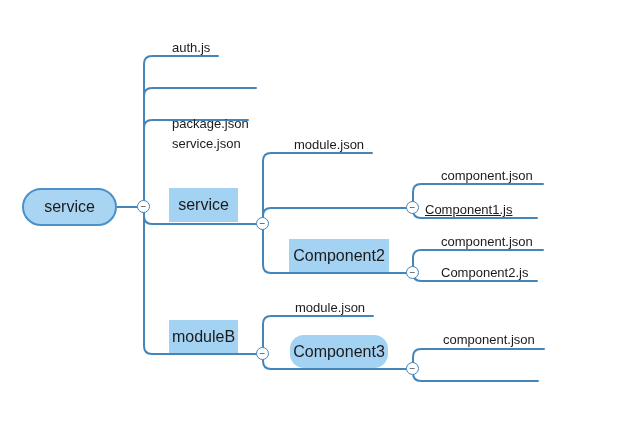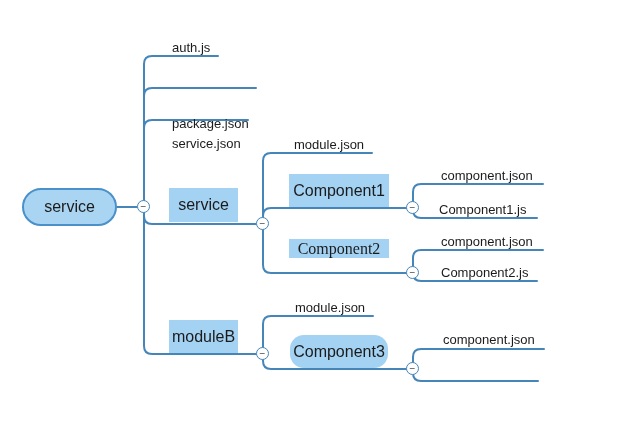--- a/index.html
+++ b/index.html
@@ -65,27 +65,24 @@
 
   <div class="leaf" style="left:172px;top:41px;">auth.js</div>
   <div class="leaf" style="left:172px;top:73px;margin-top:44px;">package.json</div>
   <div class="leaf" style="left:172px;top:105px;margin-top:32px;">service.json</div>
 
   <div class="hl" style="left:169px;top:188px;width:69px;height:34px;">
     <span>service</span>
   </div>
   <div class="leaf" style="left:294px;top:138px;">module.json</div>
 
-  <div class="hl" style="left:289px;top:174px;width:100px;height:33px;">
-    <span>Component1</span>
-  </div>
   <div class="leaf" style="left:441px;top:169px;">component.json</div>
-  <div class="leaf" style="left:439px;top:203px;">Component1.js</div>
+  <div class="leaf" style="left:425px;top:203px;text-decoration:underline;">Component1.js</div>
 
-  <div class="hl" style="left:289px;top:239px;width:100px;height:19px;font-family:Liberation Serif, serif;">
+  <div class="hl" style="left:289px;top:239px;width:100px;height:33px;">
     <span>Component2</span>
   </div>
   <div class="leaf" style="left:441px;top:235px;">component.json</div>
   <div class="leaf" style="left:441px;top:266px;">Component2.js</div>
 
   <div class="hl" style="left:169px;top:320px;width:69px;height:33px;">
     <span>moduleB</span>
   </div>
   <div class="leaf" style="left:295px;top:301px;">module.json</div>
 

